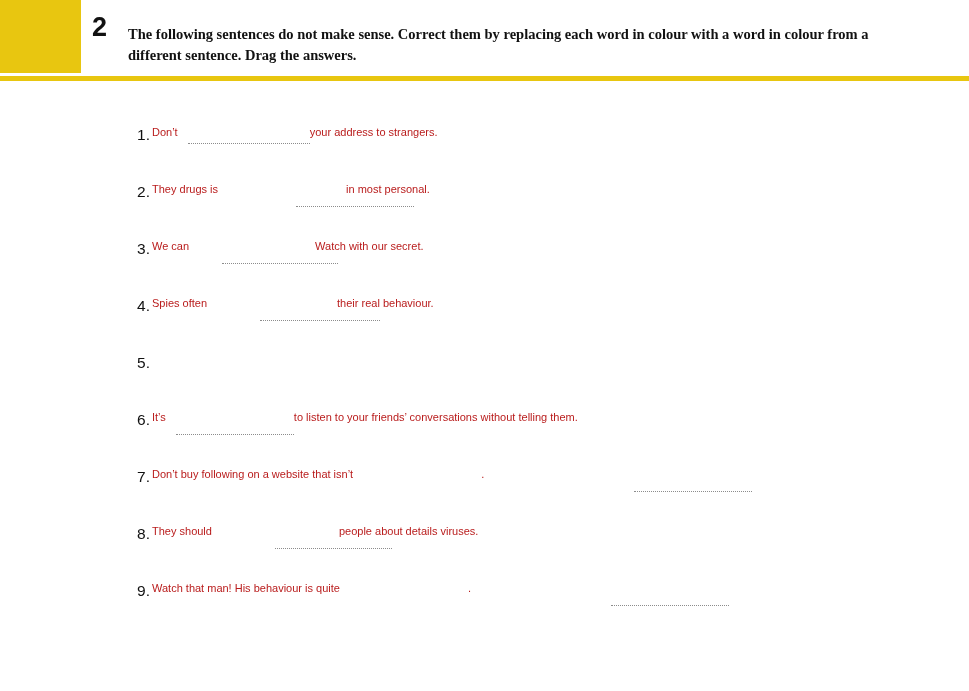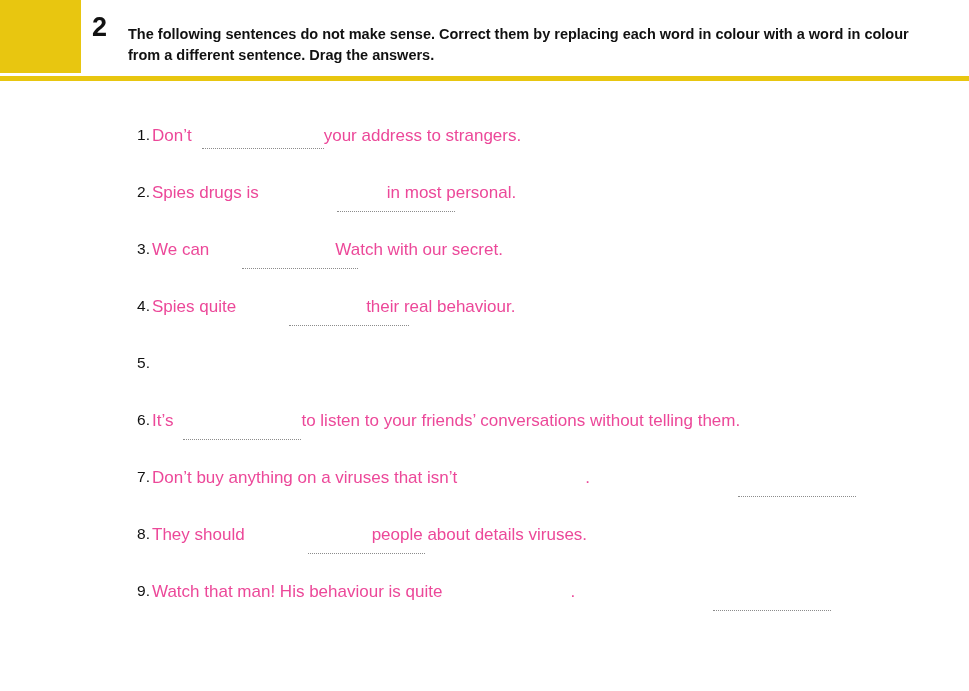--- a/index.html
+++ b/index.html
@@ -46,20 +46,21 @@
   }
   .instructions {
     position: absolute;
     left: 128px;
     top: 24px;
     width: 790px;
     font-size: 14.5px;
     font-weight: bold;
     line-height: 1.42;
     color: #111;
+    font-family: Liberation Serif, serif;
   }
   .header-rule {
     position: absolute;
     left: 0;
     top: 76px;
     width: 969px;
     height: 4px;
     background: #e8c610;
   }
   .header-rule-thin {
@@ -88,22 +89,22 @@
     top: 30px;
     width: 22px;
     text-align: right;
     font-size: 15.5px;
     color: #111;
   }
   .q-text {
     position: absolute;
     left: 152px;
     top: 30px;
-    font-size: 17px;
-    color: #ec4899;
+    font-size: 11px;
+    color: #b91c1c;
     white-space: pre;
   }
   .q-text .gap {
     display: inline-block;
     position: relative;
   }
   .gap-line {
     position: absolute;
     top: 13px;
     height: 0;
@@ -123,40 +124,40 @@
     <div class="header-rule-thin"></div>
   </div>
 
   <div class="questions" id="questions">
       <div class="q-row">
         <div class="q-num">1.</div>
         <div class="q-text"><span>Don’t</span><span class="gap" style="width: 132px;"><span class="gap-line" style="left: 10px; width: 122px; top: 7px;"></span></span><span>your address to strangers.</span></div>
       </div>
       <div class="q-row">
         <div class="q-num">2.</div>
-        <div class="q-text"><span>Spies drugs is</span><span class="gap" style="width: 128px;"><span class="gap-line" style="left: 78px; width: 118px; top: 13px;"></span></span><span>in most personal.</span></div>
+        <div class="q-text"><span>They drugs is</span><span class="gap" style="width: 128px;"><span class="gap-line" style="left: 78px; width: 118px; top: 13px;"></span></span><span>in most personal.</span></div>
       </div>
       <div class="q-row">
         <div class="q-num">3.</div>
         <div class="q-text"><span>We can</span><span class="gap" style="width: 126px;"><span class="gap-line" style="left: 33px; width: 116px; top: 13px;"></span></span><span>Watch with our secret.</span></div>
       </div>
       <div class="q-row">
         <div class="q-num">4.</div>
-        <div class="q-text"><span>Spies quite</span><span class="gap" style="width: 130px;"><span class="gap-line" style="left: 53px; width: 120px; top: 13px;"></span></span><span>their real behaviour.</span></div>
+        <div class="q-text"><span>Spies often</span><span class="gap" style="width: 130px;"><span class="gap-line" style="left: 53px; width: 120px; top: 13px;"></span></span><span>their real behaviour.</span></div>
       </div>
       <div class="q-row">
         <div class="q-num">5.</div>
       </div>
       <div class="q-row">
         <div class="q-num">6.</div>
         <div class="q-text"><span>It’s</span><span class="gap" style="width: 128px;"><span class="gap-line" style="left: 10px; width: 118px; top: 13px;"></span></span><span>to listen to your friends’ conversations without telling them.</span></div>
       </div>
       <div class="q-row">
         <div class="q-num">7.</div>
-        <div class="q-text"><span>Don’t buy anything on a viruses that isn’t</span><span class="gap" style="width: 128px;"><span class="gap-line" style="left: 281px; width: 118px; top: 13px;"></span></span><span>.</span></div>
+        <div class="q-text"><span>Don’t buy following on a website that isn’t</span><span class="gap" style="width: 128px;"><span class="gap-line" style="left: 281px; width: 118px; top: 13px;"></span></span><span>.</span></div>
       </div>
       <div class="q-row">
         <div class="q-num">8.</div>
         <div class="q-text"><span>They should</span><span class="gap" style="width: 127px;"><span class="gap-line" style="left: 63px; width: 117px; top: 13px;"></span></span><span>people about details viruses.</span></div>
       </div>
       <div class="q-row">
         <div class="q-num">9.</div>
         <div class="q-text"><span>Watch that man! His behaviour is quite</span><span class="gap" style="width: 128px;"><span class="gap-line" style="left: 271px; width: 118px; top: 13px;"></span></span><span>.</span></div>
       </div>
     </div>

